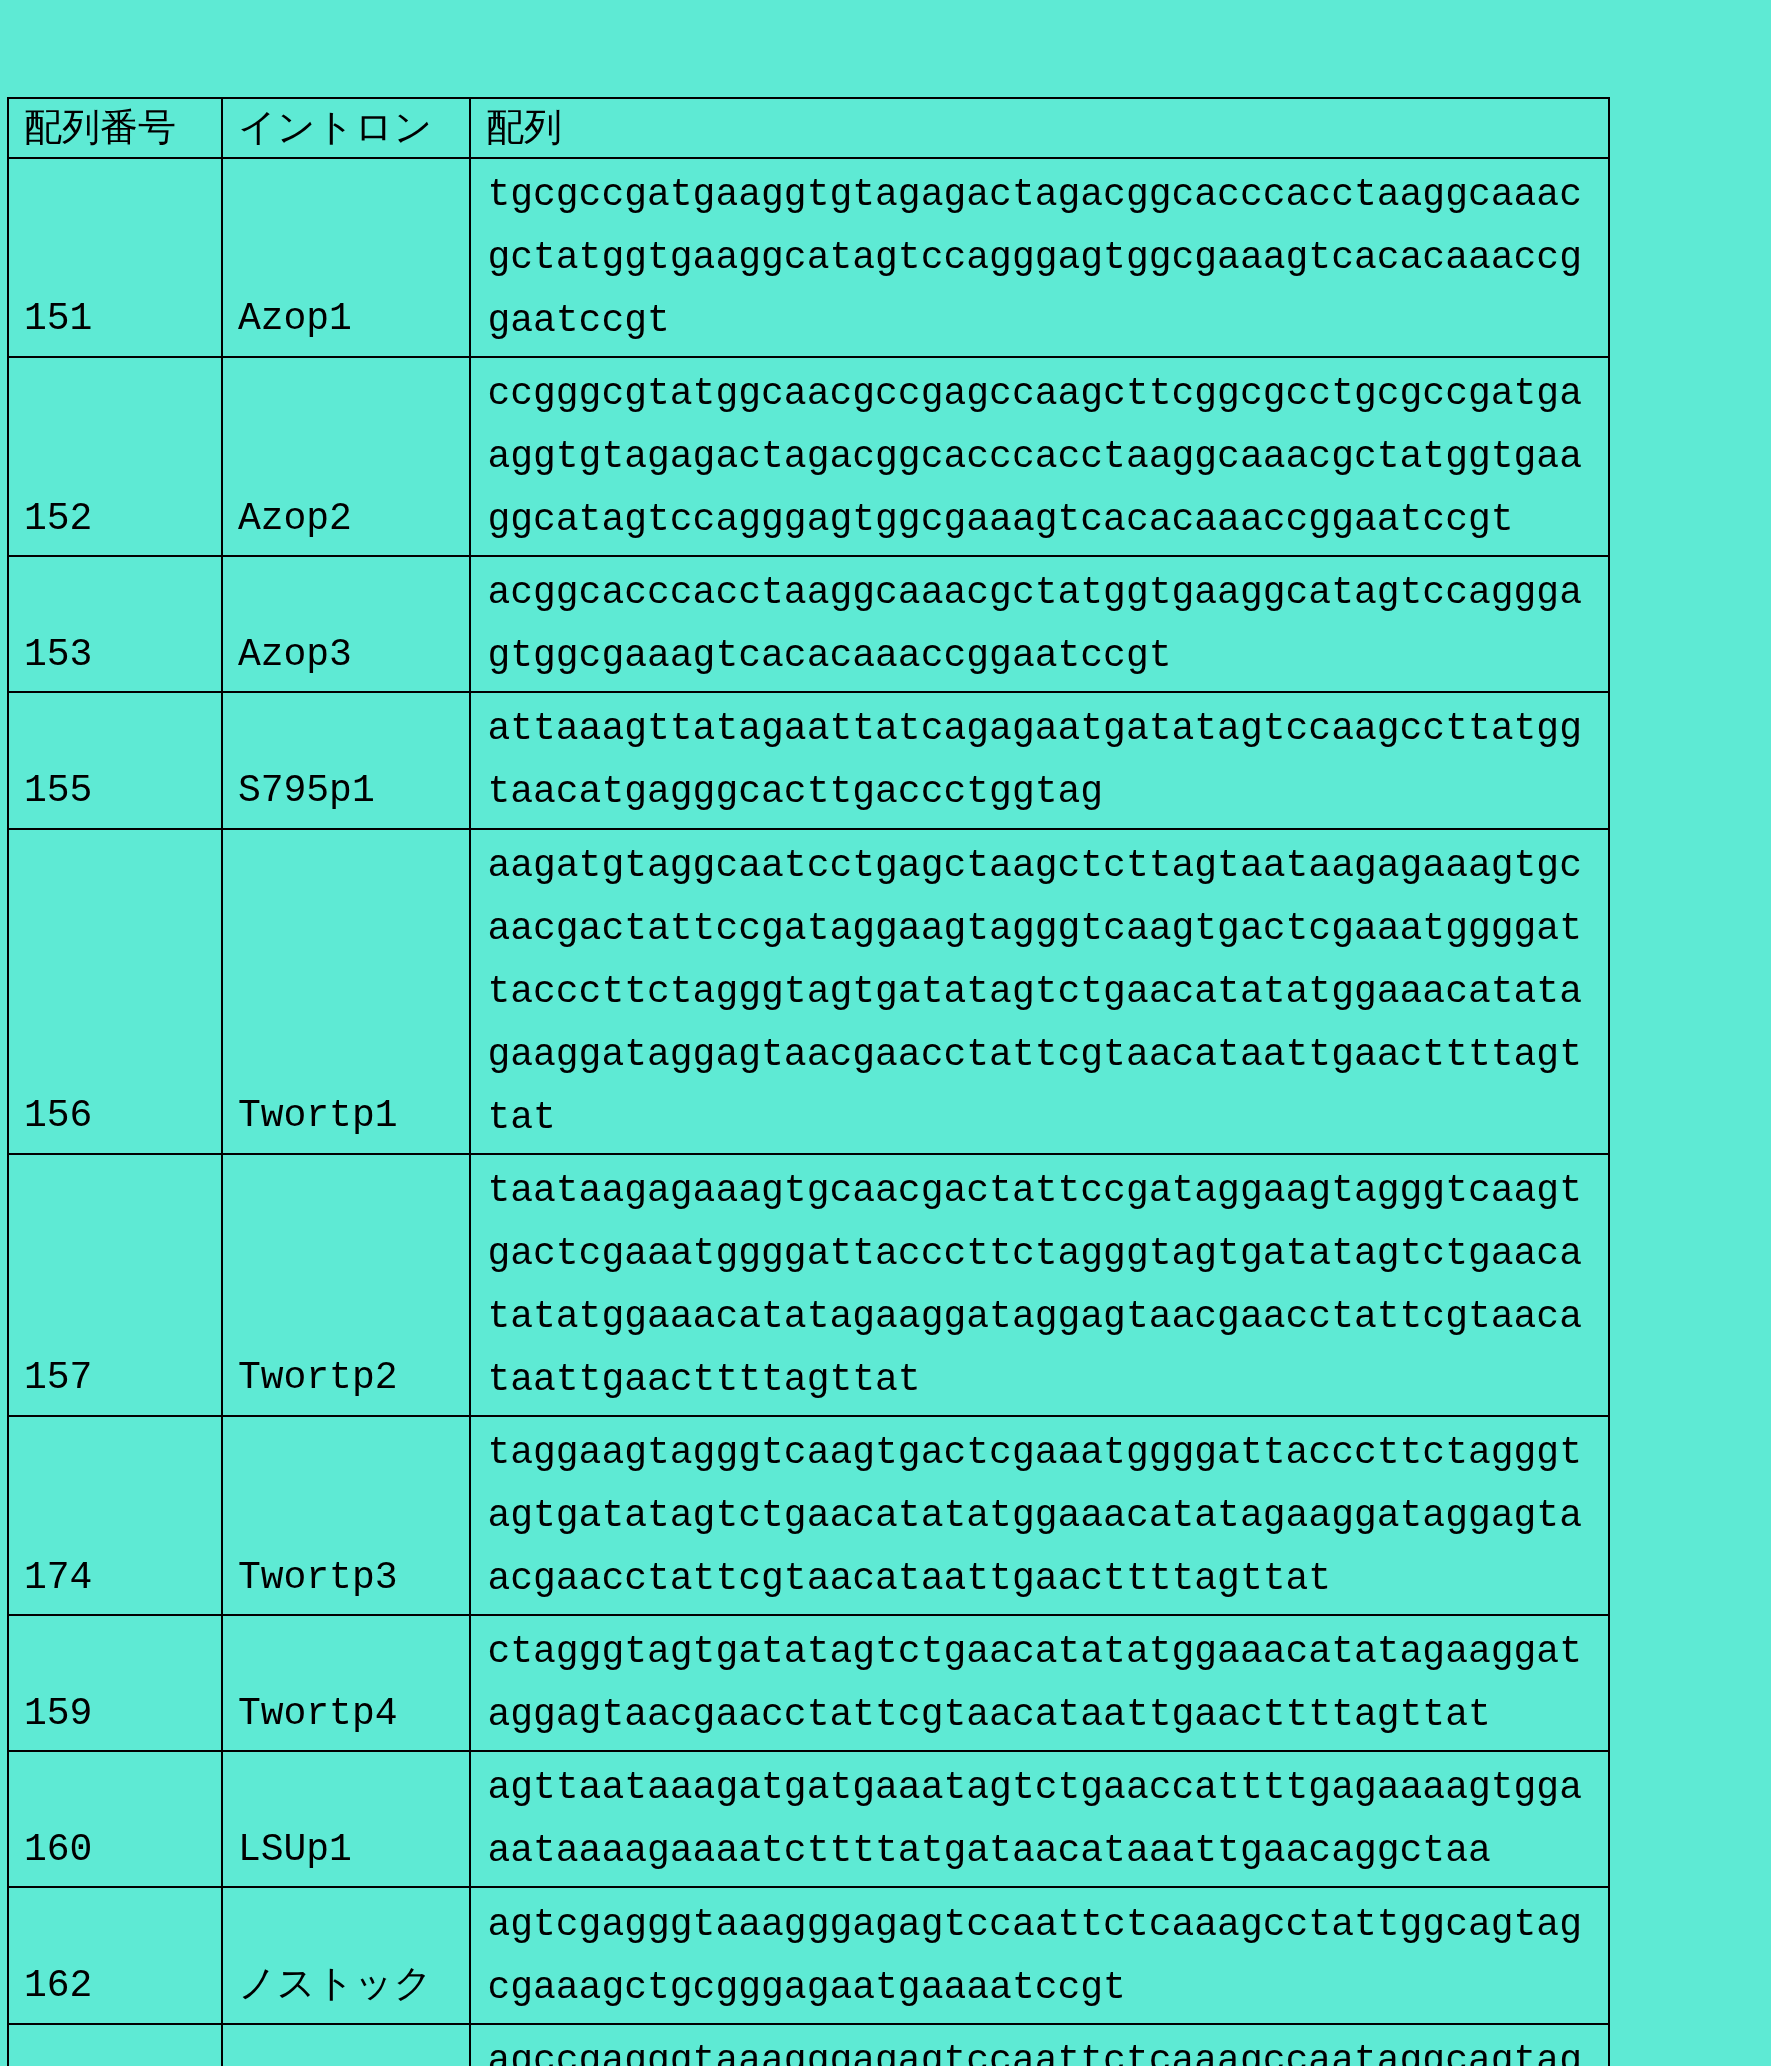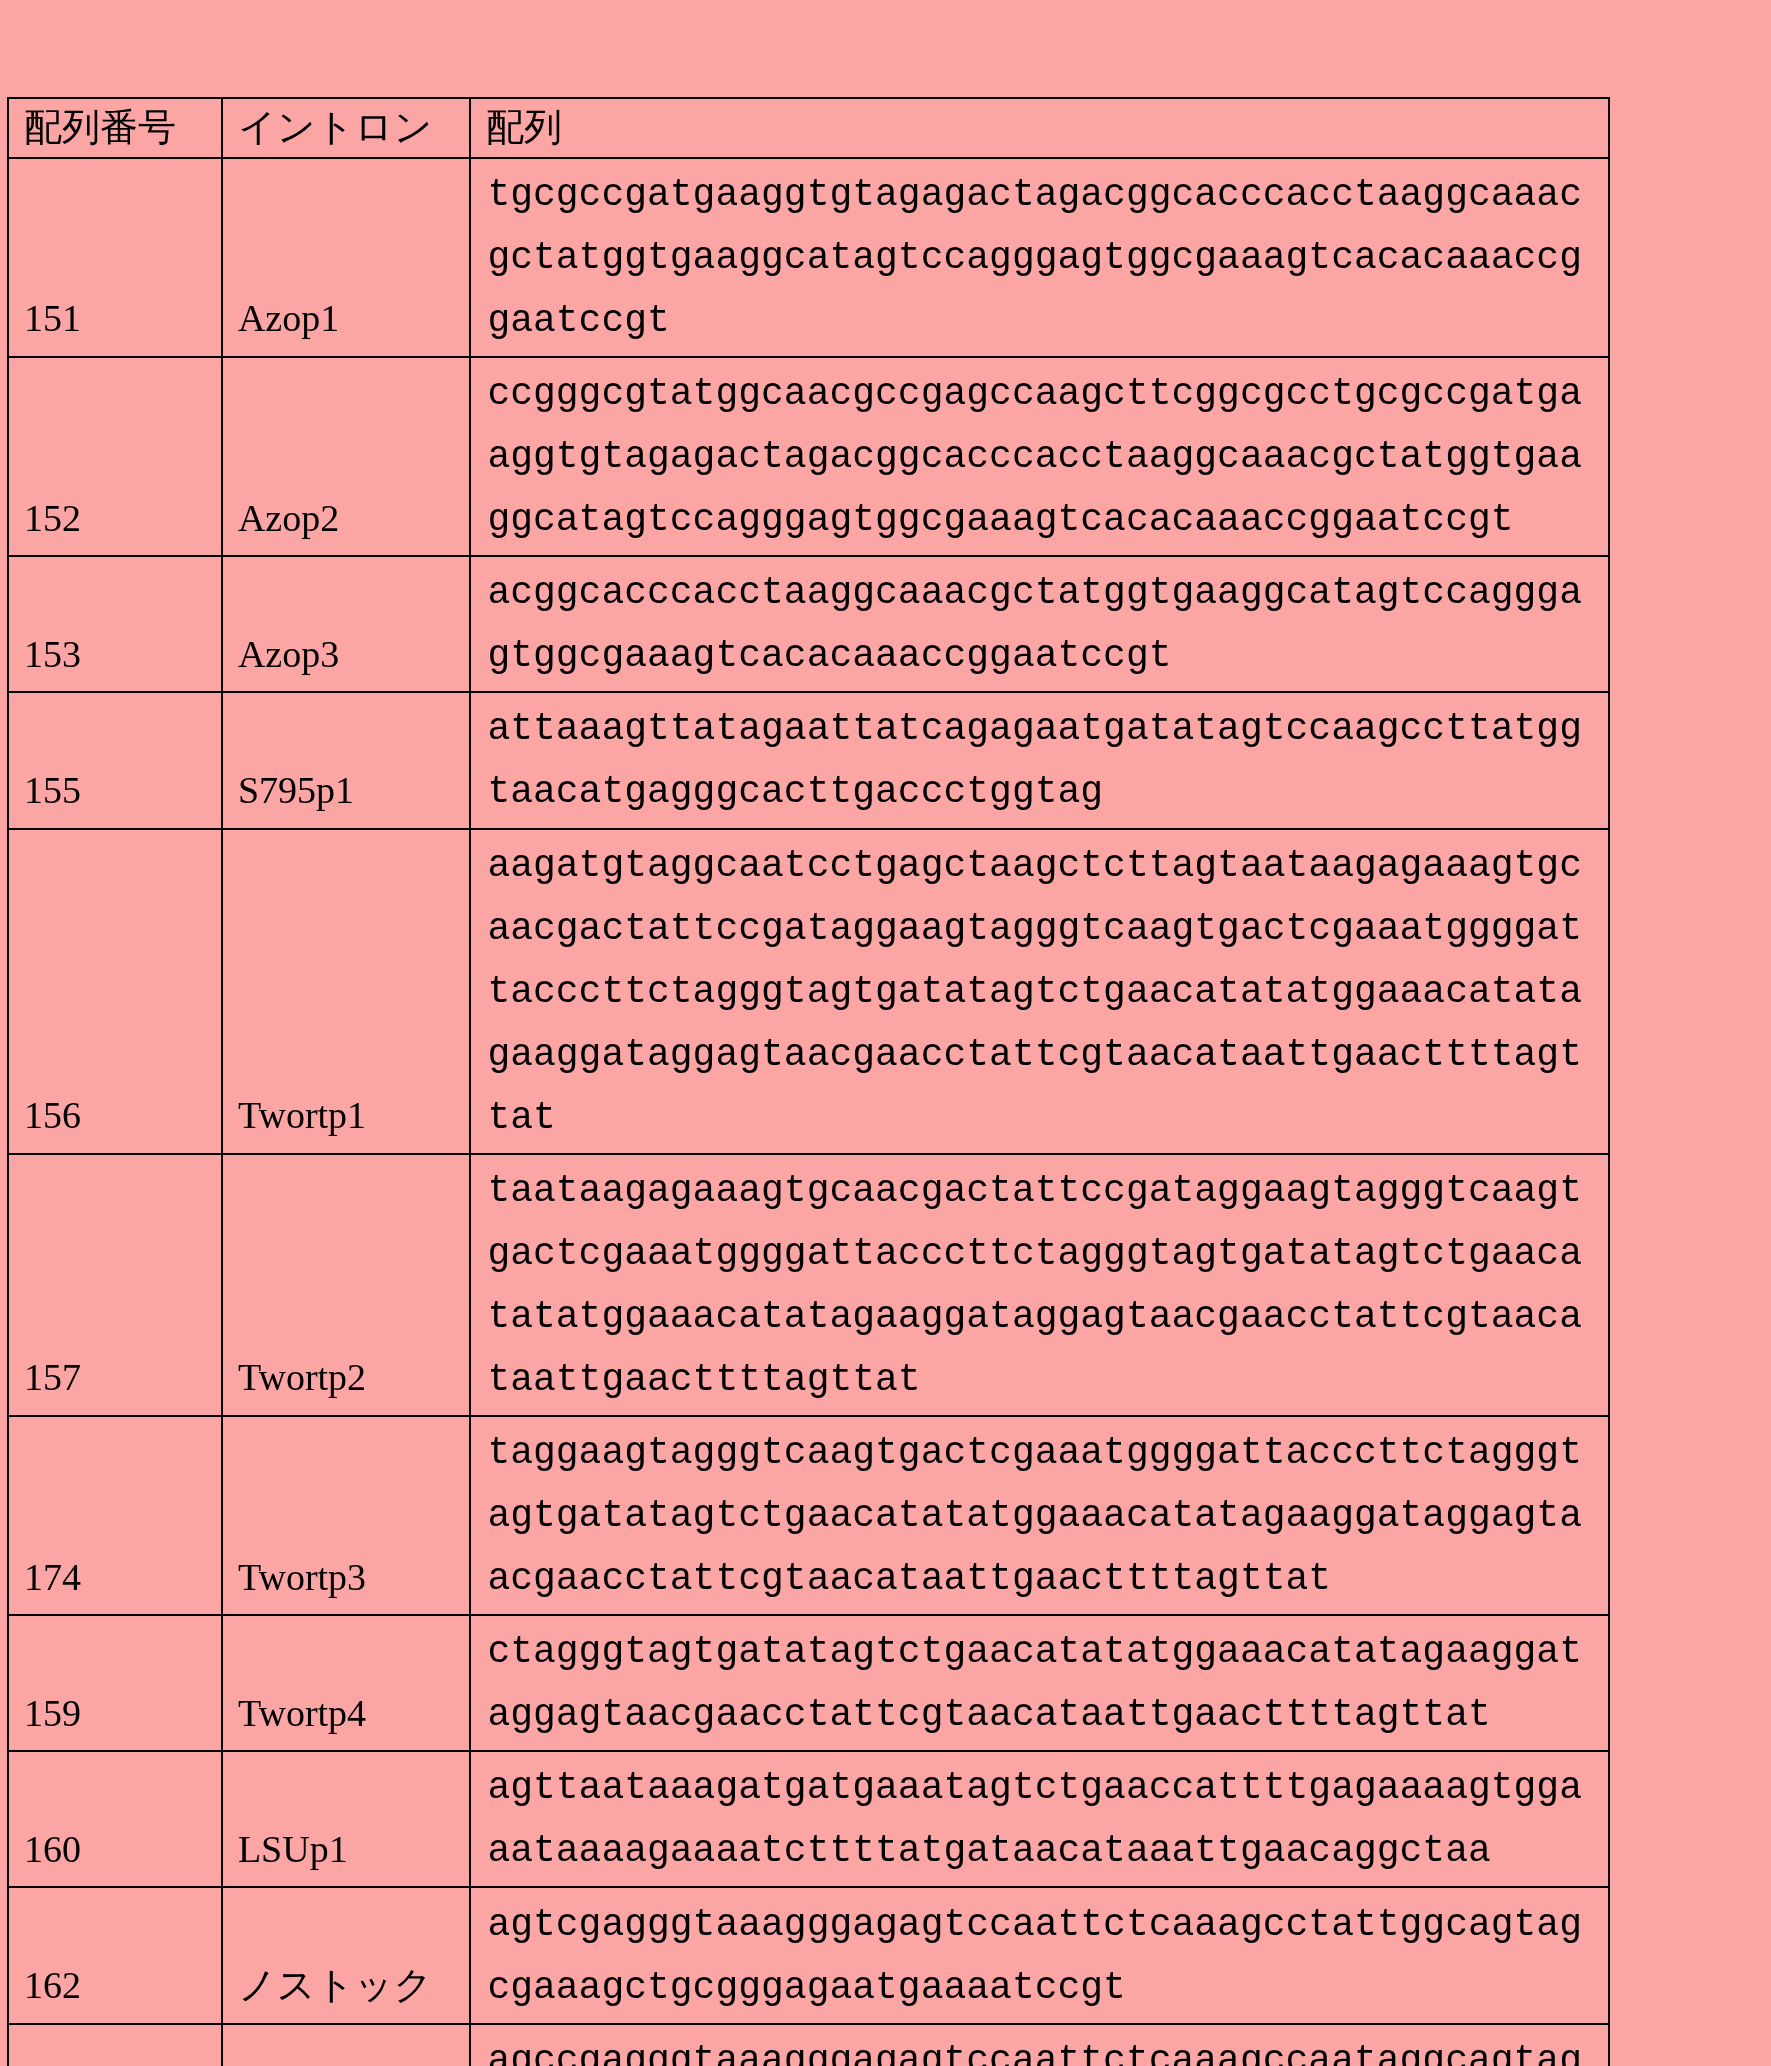--- a/index.html
+++ b/index.html
@@ -4,21 +4,21 @@
 <style>
   html, body {
     margin: 0;
     padding: 0;
     background: #ffffff;
   }
   .page {
     position: relative;
     width: 1772px;
     height: 2066px;
-    background: #fca5a5;
+    background: #5eead4;
     color: #000000;
     font-family: "Liberation Serif", "DejaVu Serif", serif;
     box-sizing: border-box;
     padding: 97px 0 0 6.9px;
     overflow: hidden;
   }
   table.seq-table {
     border-collapse: collapse;
     table-layout: fixed;
     width: 1601px;
@@ -42,20 +42,21 @@
   }
   td {
     font-size: 38px;
   }
   td.num, td.intron {
     vertical-align: bottom;
     line-height: 63px;
     padding: 2.7px 5.5px 5.5px 15px;
     white-space: nowrap;
     overflow: hidden;
+    font-family: Liberation Mono, monospace;
   }
   td.seq {
     vertical-align: top;
     line-height: 63px;
     padding: 4.1px 20.6px 4.1px 16.5px;
     word-break: break-all;
     overflow-wrap: anywhere;
     font-family: Liberation Mono, monospace;
   }
 </style>

